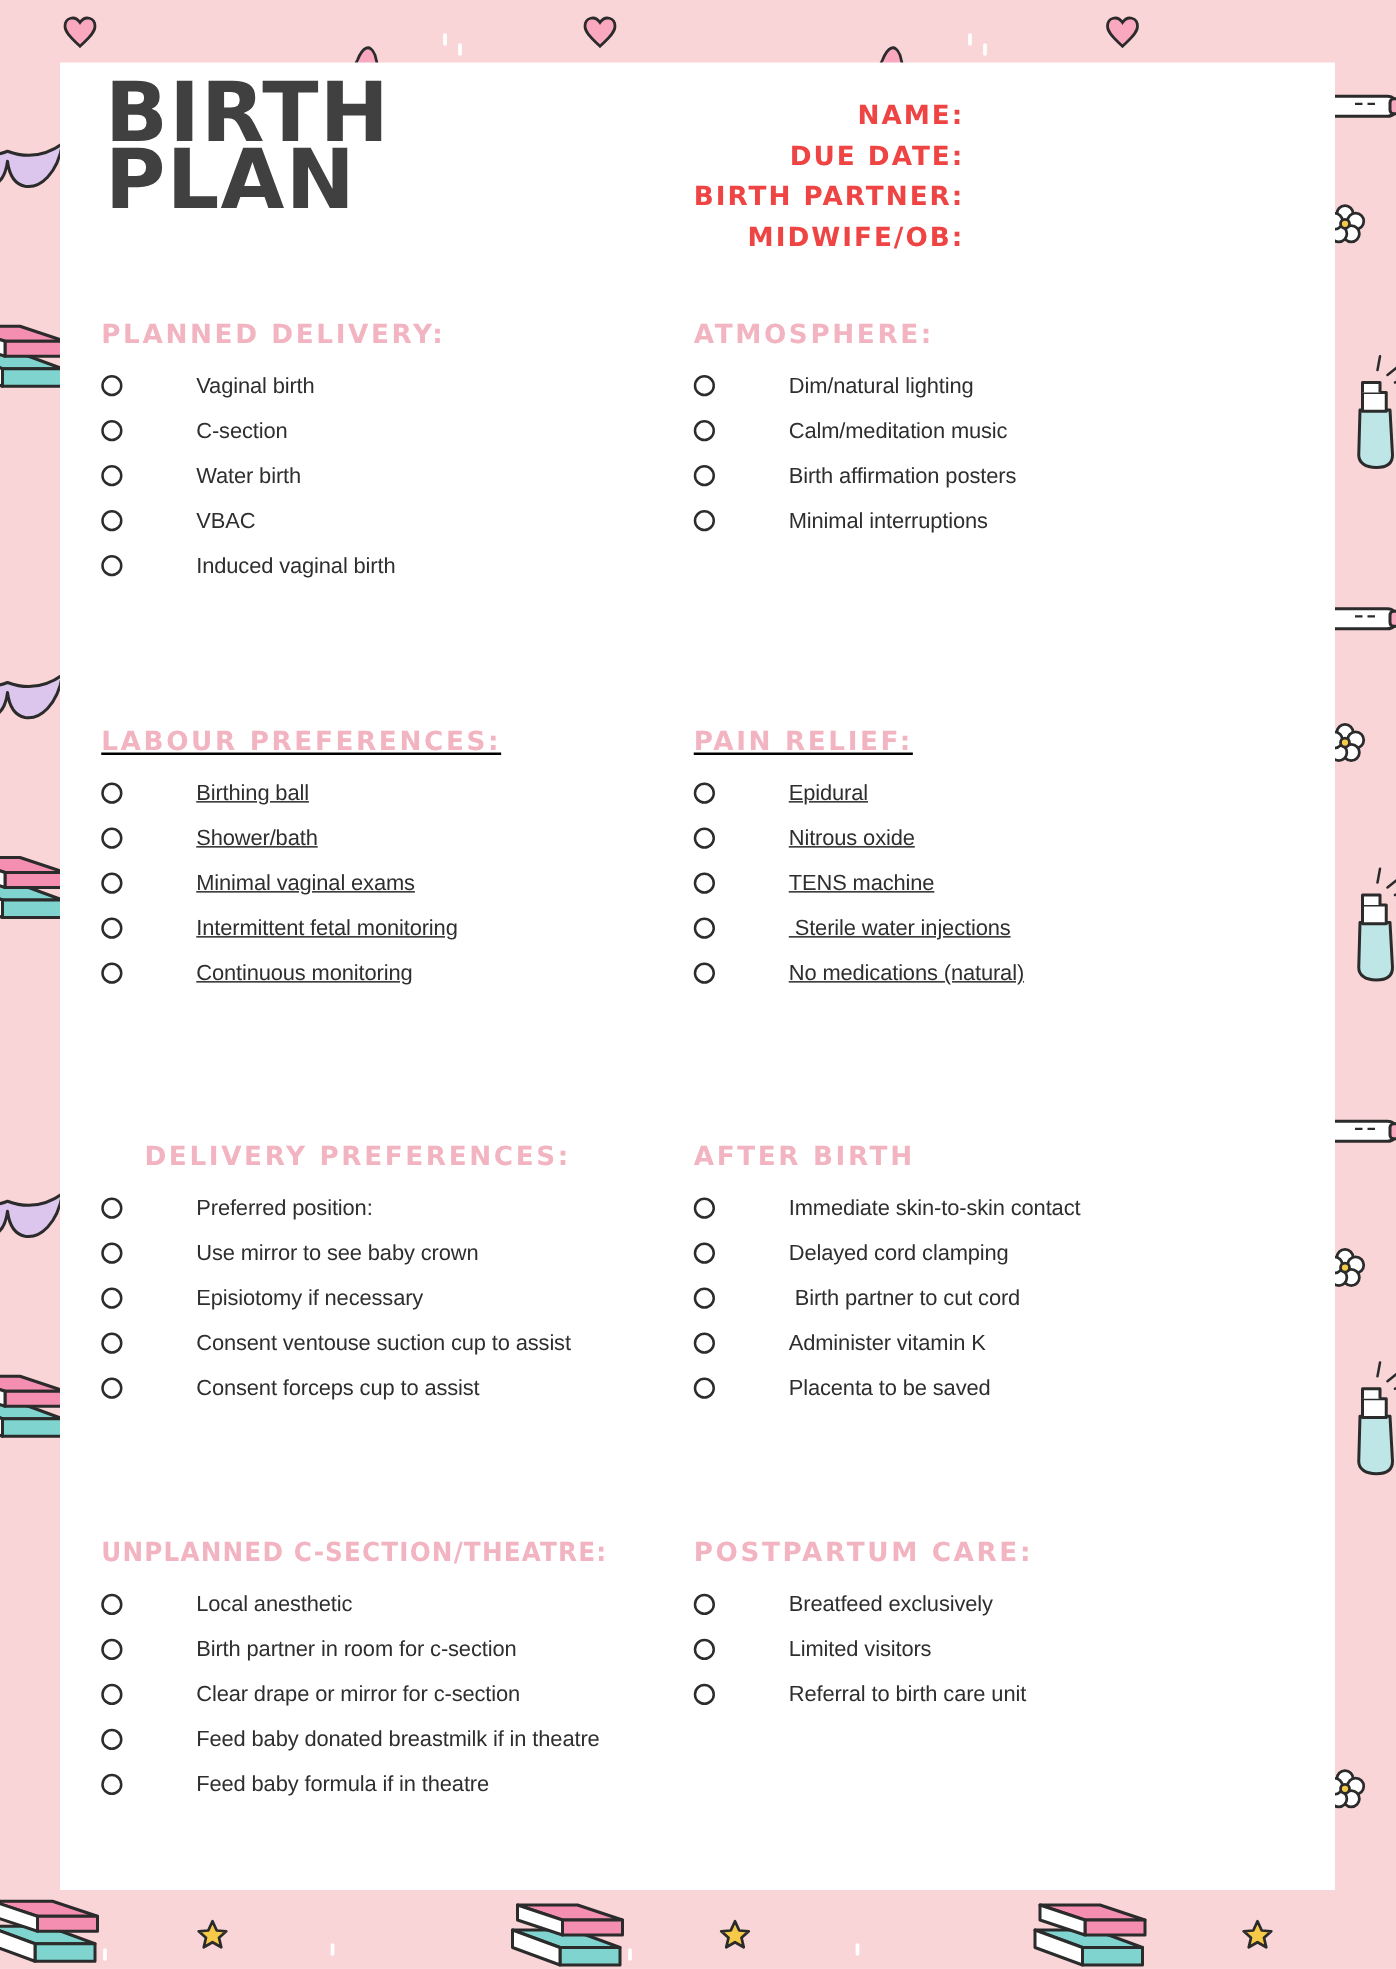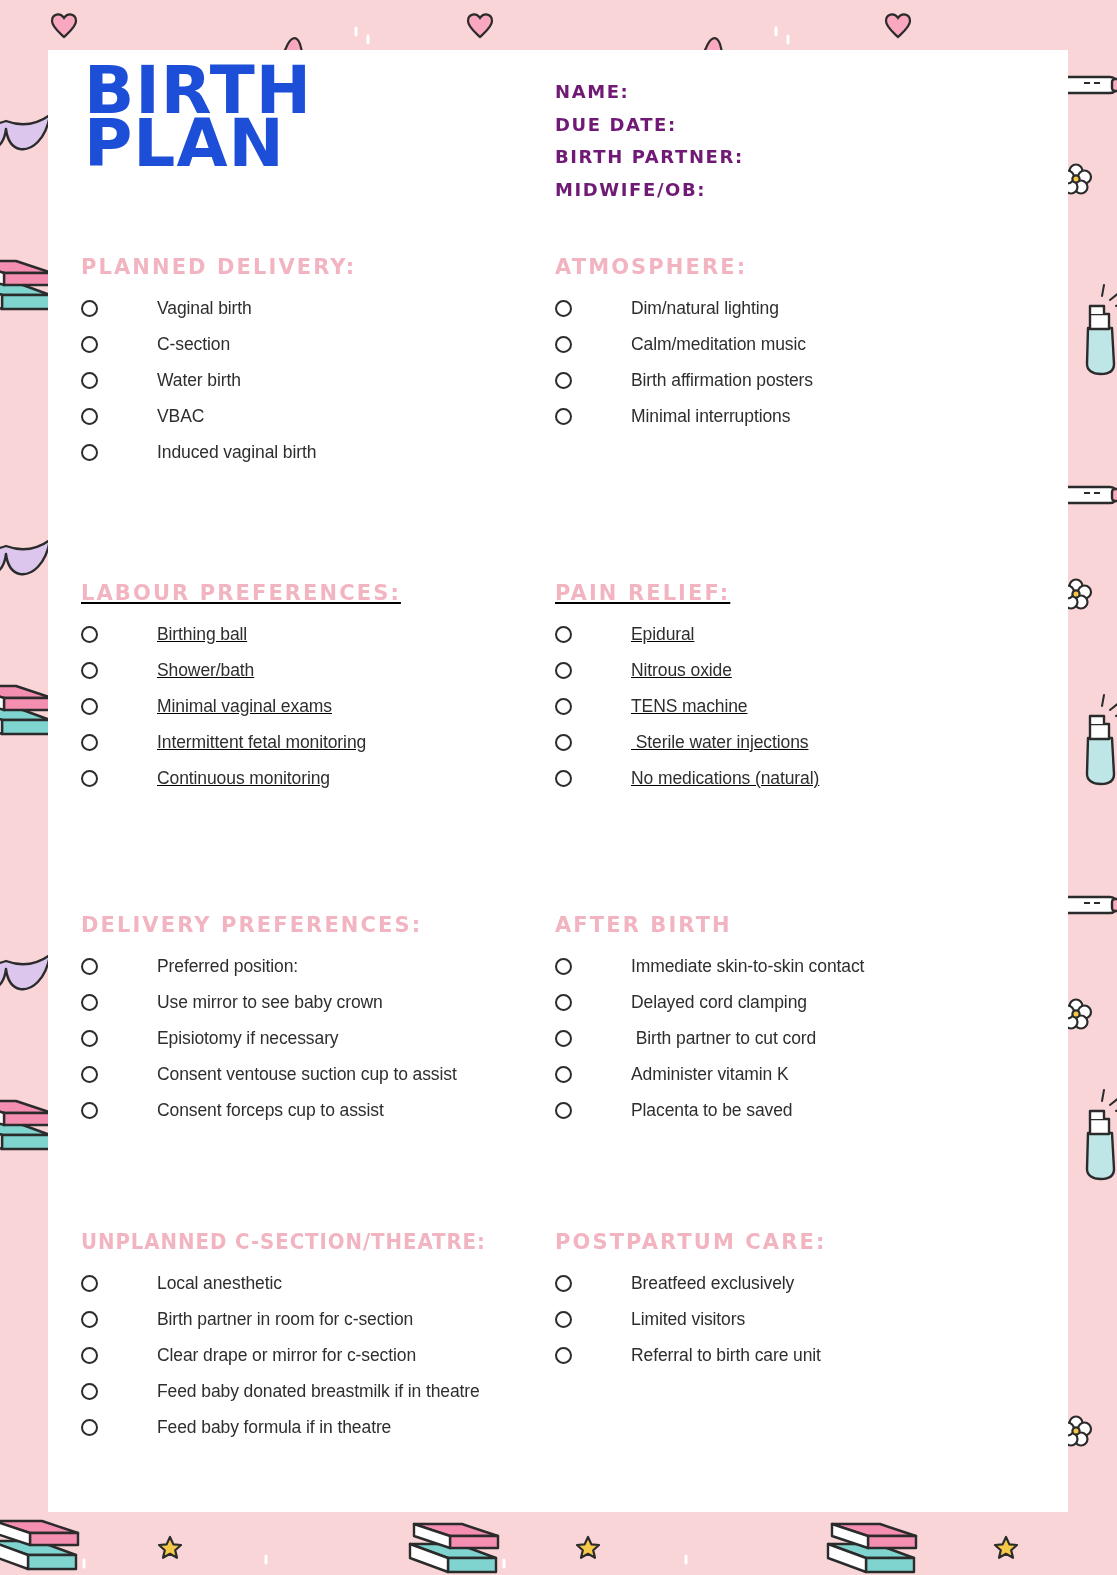--- a/index.html
+++ b/index.html
@@ -42,42 +42,43 @@
     position: absolute;
     left: 0; top: 0;
     width: 100%;
     height: 200px;
   }
 
   #title {
     position: absolute;
     left: 36px;
     top: 15px;
-    color: #1d4ed8;
+    color: #404040;
     font-family: "DejaVu Sans", sans-serif;
     font-weight: bold;
     font-size: 66px;
     line-height: 0.80;
     letter-spacing: 1px;
   }
   #title .tline { display: block; }
 
   #fields {
     position: absolute;
     left: 507px;
     top: 26px;
   }
   .field {
-    color: #701a75;
+    color: #ef4444;
     font-family: "DejaVu Sans", sans-serif;
     font-weight: bold;
-    font-size: 18px;
+    font-size: 21px;
     letter-spacing: 1.6px;
     line-height: 32.5px;
     white-space: nowrap;
+    text-align: right;
   }
 
   
   .section {
     position: absolute;
   }
   .sec-head {
     color: #f2b4c1;
     font-family: "DejaVu Sans", sans-serif;
     font-weight: bold;
@@ -110,21 +111,21 @@
   }
   .opt-label {
     font-family: "Liberation Sans", sans-serif;
     font-size: 17.5px;
     color: #2e2e2e;
     white-space: pre;
     letter-spacing: -0.1px;
   }
 
   
-  .col-l { left: 33px; }
+  .col-l { left: 33px; text-align: right; }
   .col-r { left: 507px; }
 
   .row-1 { top: 205px; }
   .row-2 { top: 531px; text-decoration: underline; }
   .row-3 { top: 863px; }
   .row-4 { top: 1180px; }
   .loose .opt { margin-bottom: 11px; }
 </style>
 </head>
 <body>

